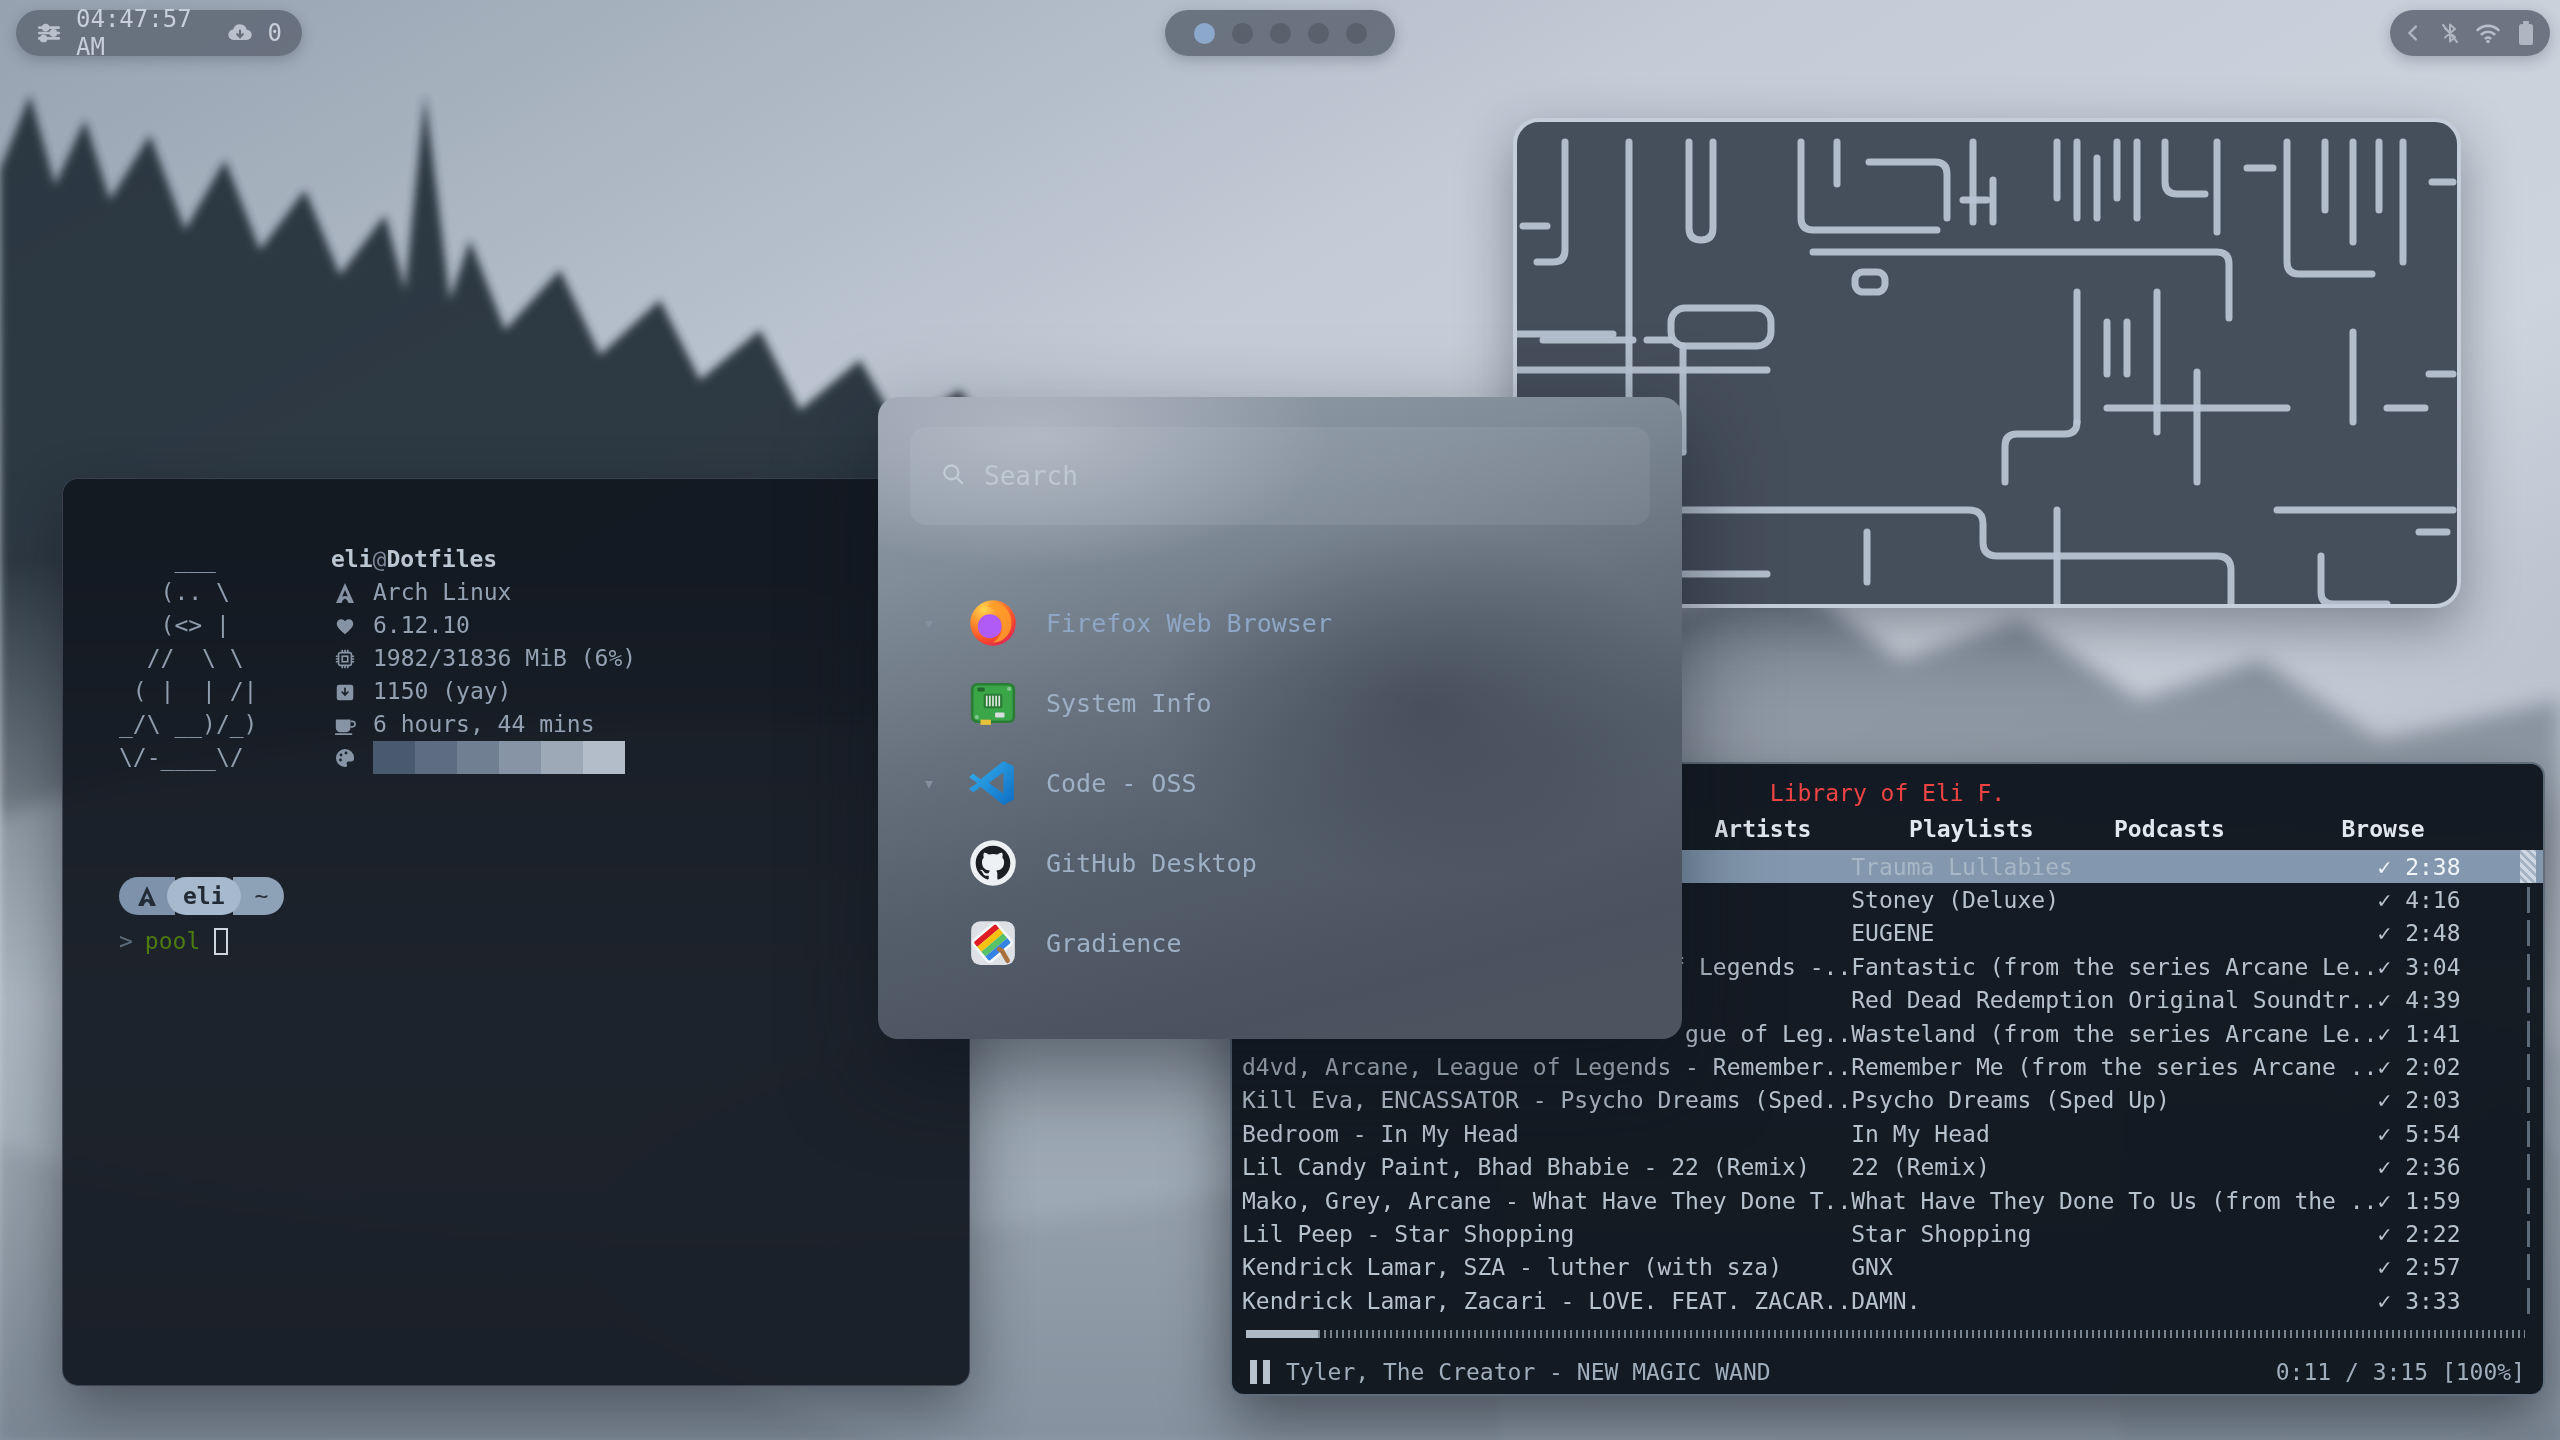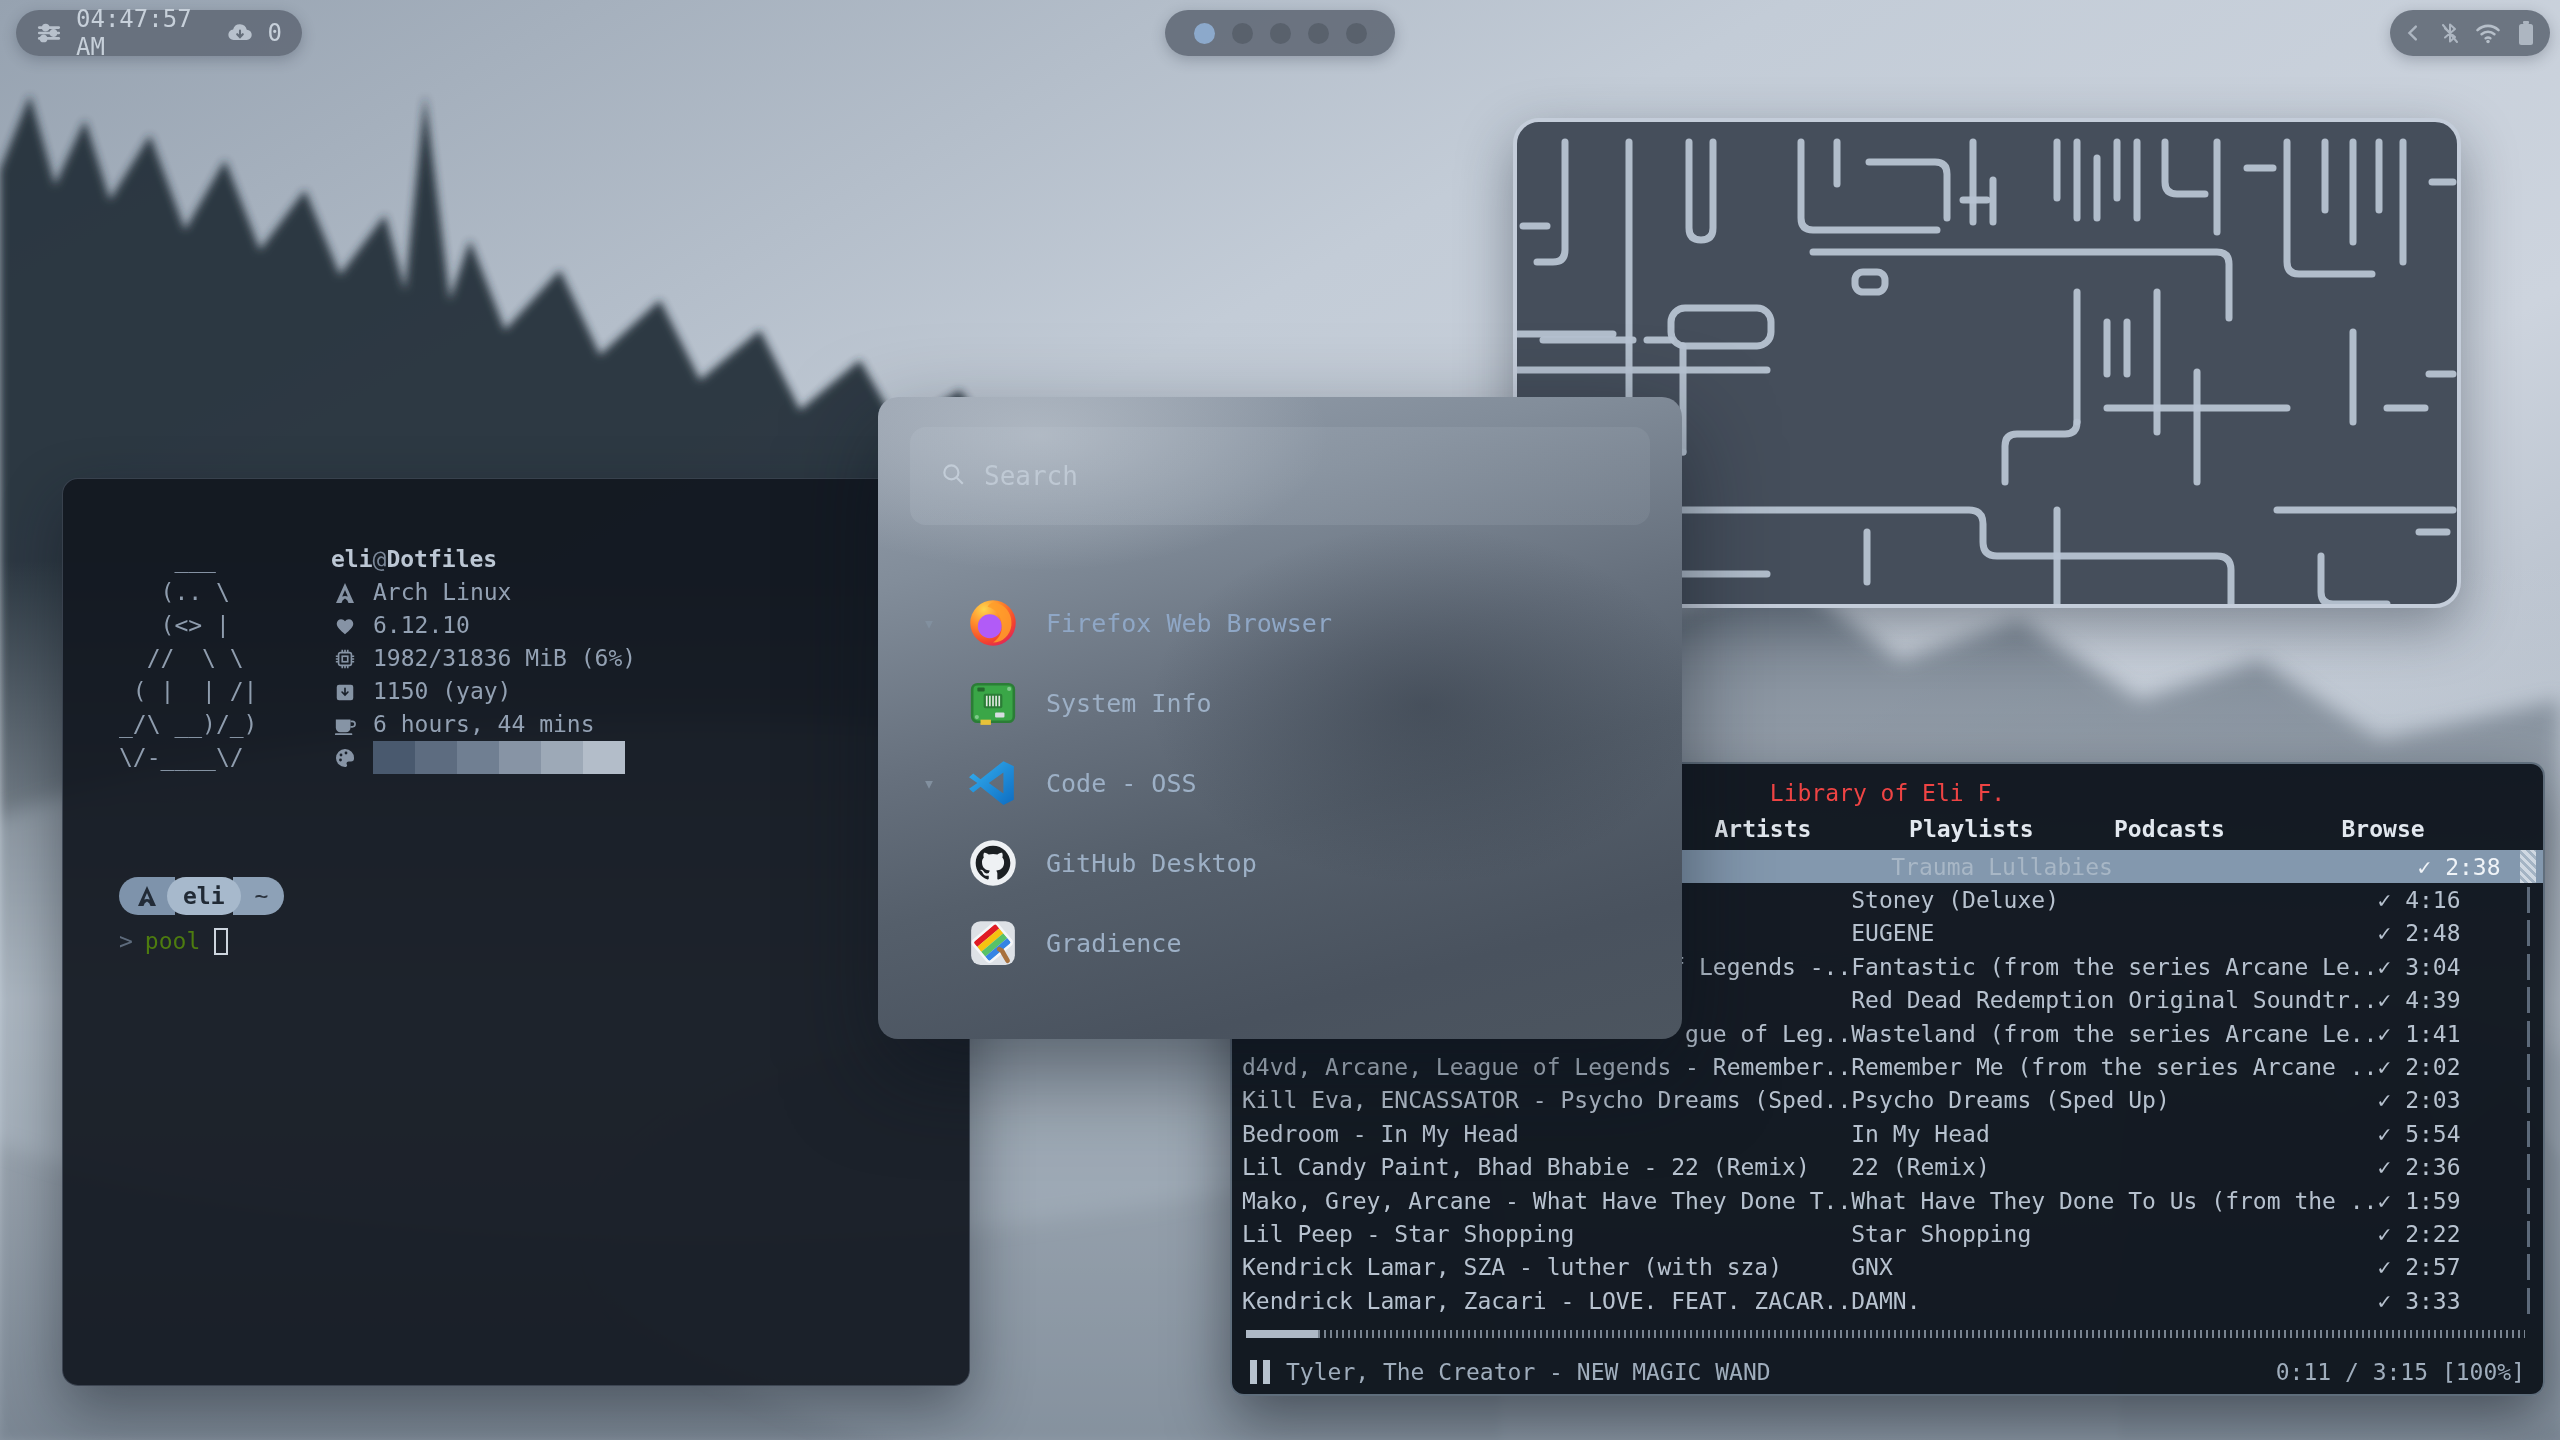--- a/index.html
+++ b/index.html
@@ -70,21 +70,21 @@
   #pl-list{position:absolute;top:86px;left:0;right:0;}
   .trk{display:flex;align-items:center;height:33.4px;padding-left:10px;font-size:23px;white-space:pre;}
   .trk .c-left{width:44ch;overflow:hidden;flex:none;}
   .trk .c-title{width:38ch;overflow:hidden;flex:none;}
   .trk .c-time{flex:none;display:flex;}
   .trk .c-fill{flex:1;}
   .trk .c-scroll{flex:none;width:30px;height:33.4px;display:flex;align-items:center;justify-content:center;}
   .trk .c-scroll .bar{width:3px;height:26px;background:#5d6a7a;}
   .trk .c-scroll.thumb .bar{width:16px;height:33px;
       background:repeating-linear-gradient(45deg,#cfd8e2 0 3px,#a4b4c4 3px 6px);}
-  .trk.sel{background:var(--sel);color:#a8b7c6;margin-left:40px;}
+  .trk.sel{background:var(--sel);color:#a8b7c6;}
   .trk.sel .c-time{color:#f0f4f8;}
   #pl-progress{position:absolute;left:14px;right:18px;top:566px;height:8px;}
   #pl-progress .done{position:absolute;left:0;top:0;bottom:0;background:#aeb9c6;}
   #pl-progress .rest{position:absolute;right:0;top:0;bottom:0;left:0;
       background:repeating-linear-gradient(90deg,rgba(138,150,163,.85) 0 2px,transparent 2px 6px);}
   #pl-now{position:absolute;left:18px;right:18px;top:588px;height:40px;display:flex;align-items:center;
       color:#9fadbc;font-size:23px;}
   .pause-ic{display:inline-flex;gap:6px;margin-right:16px;}
   .pause-ic i{width:7px;height:24px;background:#b6c2ce;display:inline-block;}
   #pl-clock{position:absolute;right:0;}

